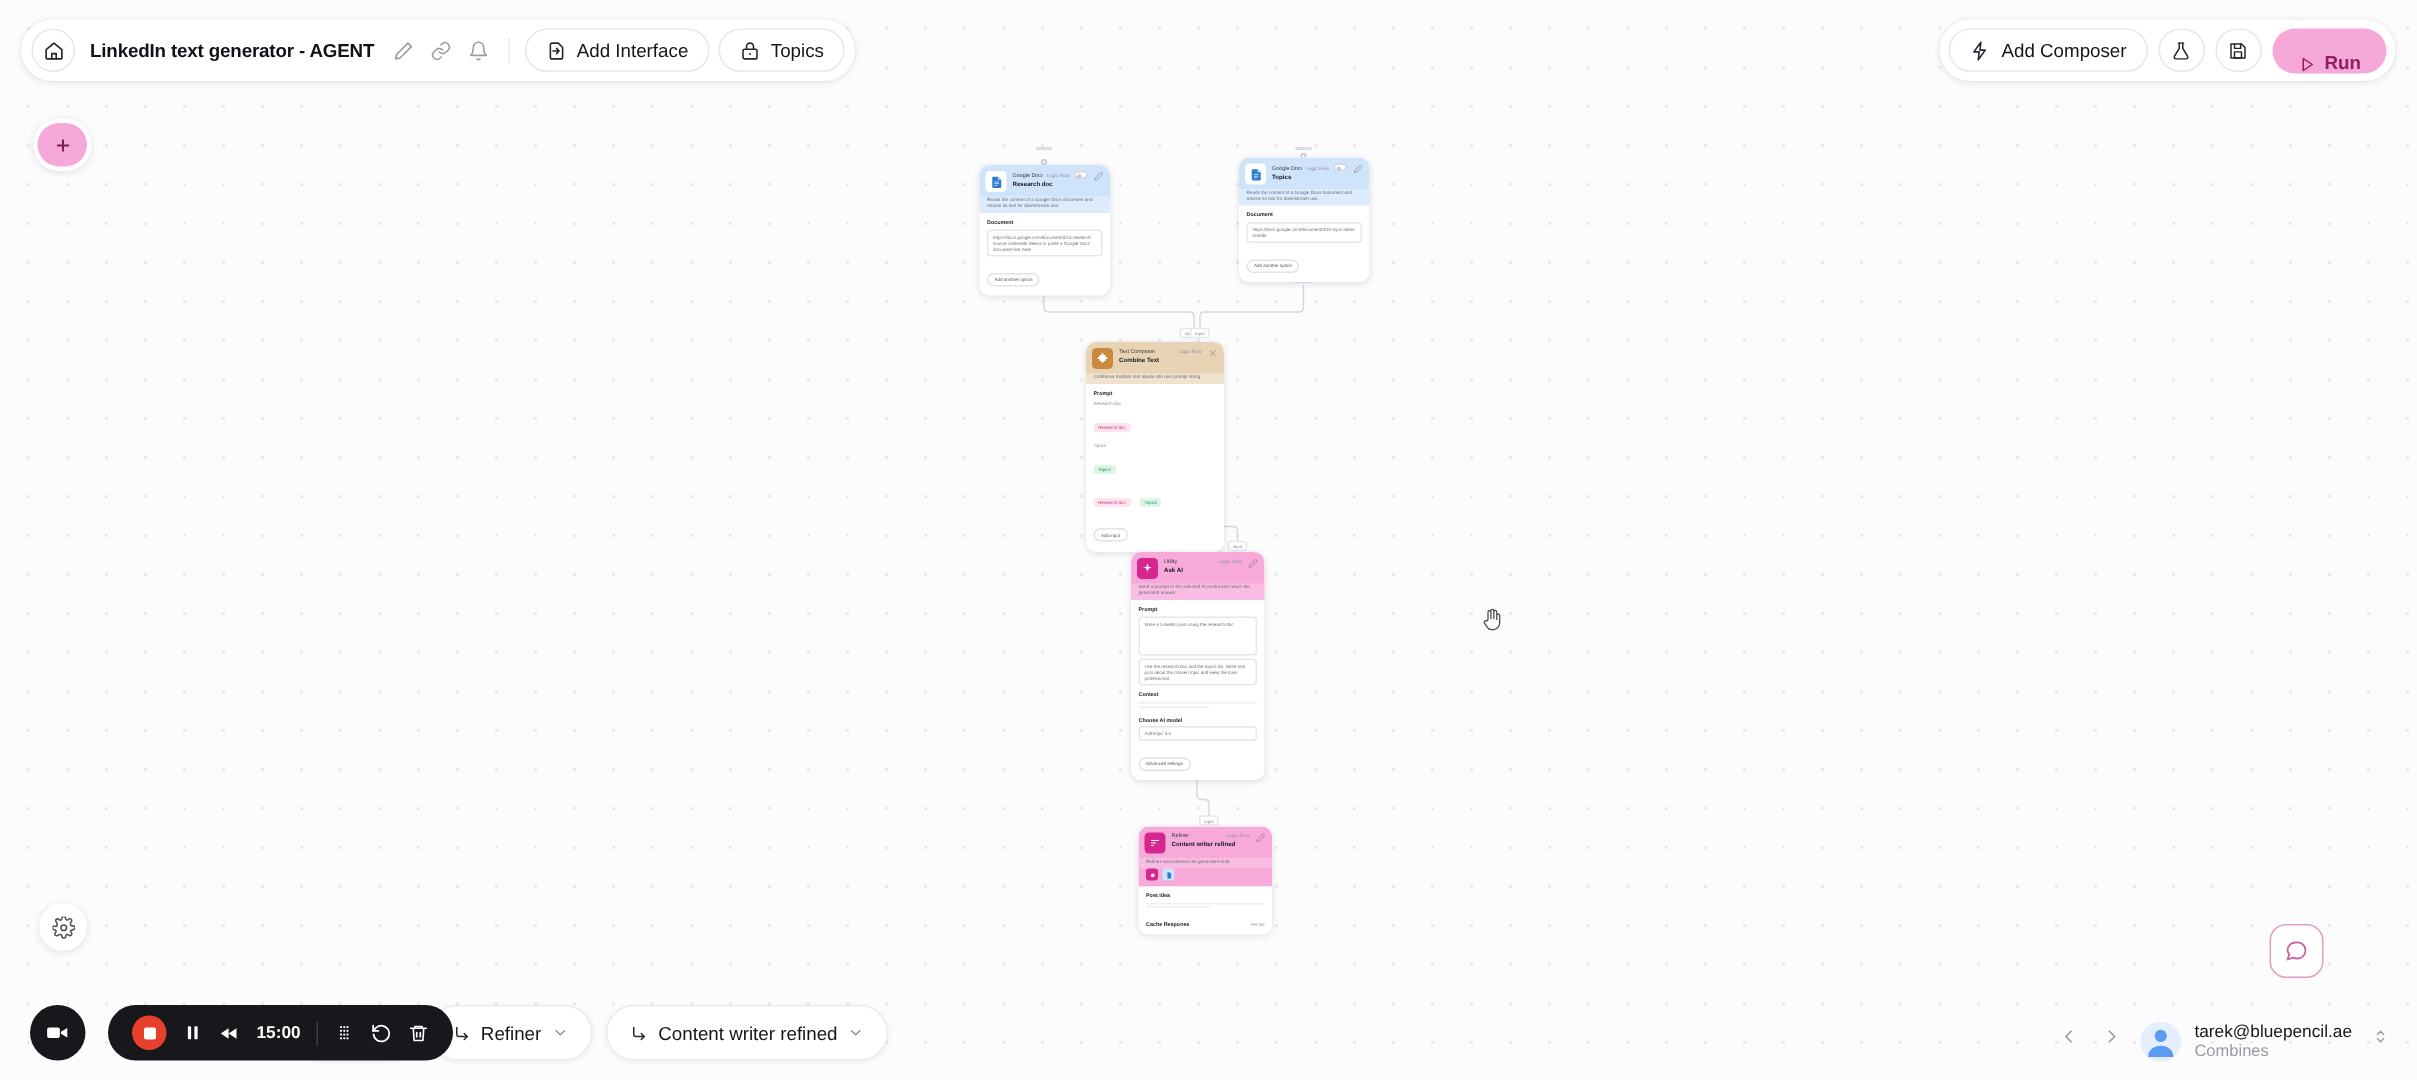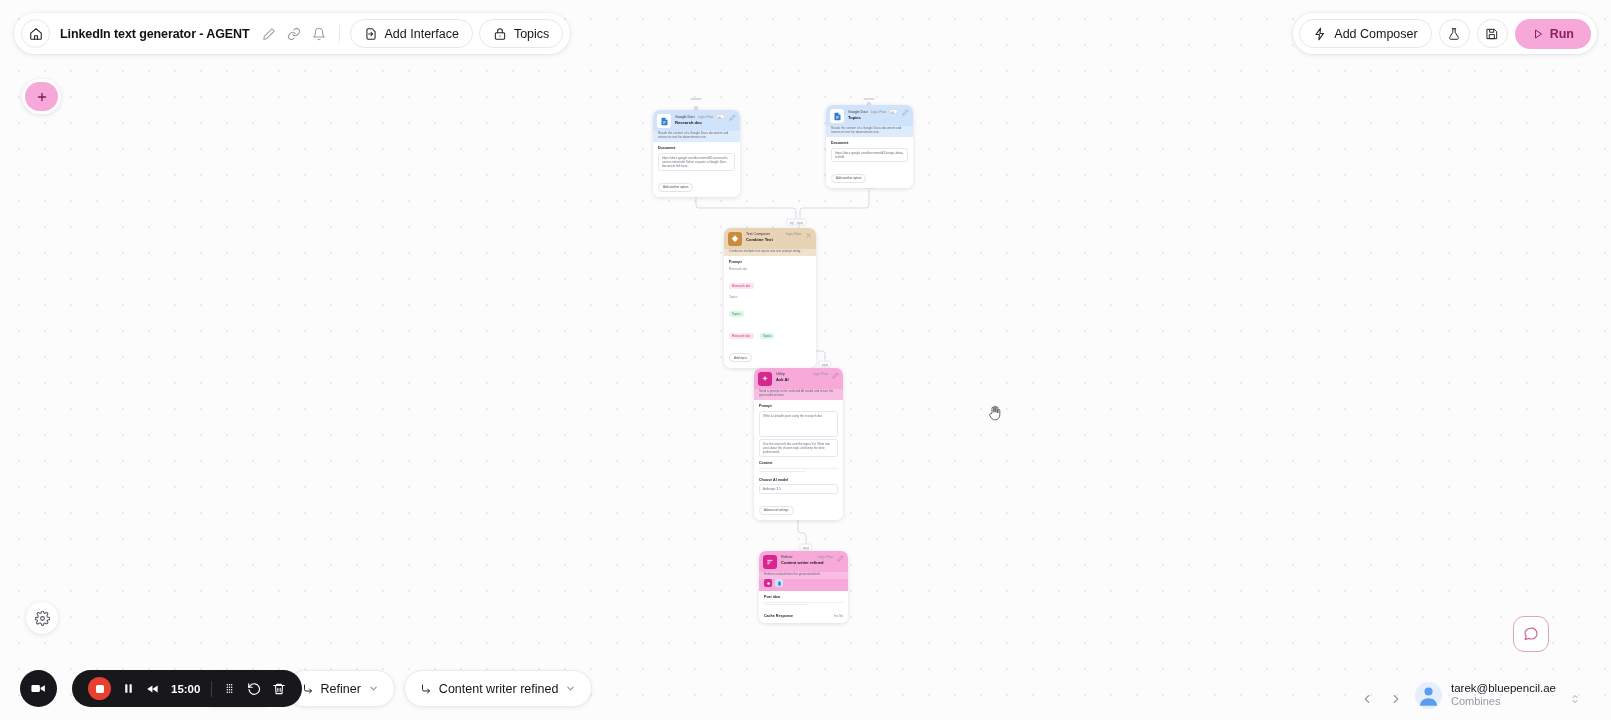--- a/index.html
+++ b/index.html
@@ -41,21 +41,21 @@
   }
   .pill.icon-only { width: 31px; padding: 0; justify-content: center; }
   .home-btn {
     width: 29px; height: 29px; border: 1px solid #e7e7ec; border-radius: 50%;
     display: flex; align-items: center; justify-content: center; cursor: pointer; background: #fff;
   }
   .doc-title { font-size: 12.5px; font-weight: 700; color: #111118; padding: 0 4px; letter-spacing: -.1px; }
   .mini-ico { width: 19px; height: 19px; display: flex; align-items: center; justify-content: center; cursor: pointer; opacity: .45; }
   .divider-v { width: 1px; height: 18px; background: #e9e9ee; margin: 0 4px; }
   .run-btn {
-    display: flex; align-items: center; gap: 6px;
+    display: flex; align-items: flex-end; gap: 6px;
     height: 30px; padding: 0 17px; border: none; border-radius: 18px;
     background: #f6a9d8; color: #8e1f63; font-size: 12.5px; font-weight: 600; cursor: pointer;
   }
 
   
   .fab {
     position: absolute; display: flex; align-items: center; justify-content: center;
     background: #fff; border-radius: 50%;
     box-shadow: 0 1px 5px rgba(20,20,40,.12); cursor: pointer;
   }
@@ -95,21 +95,21 @@
   .tabs { position: absolute; left: 196px; bottom: 13px; display: flex; gap: 9px; pointer-events: auto; }
   .tab {
     display: flex; align-items: center; gap: 7px;
     height: 37px; padding: 0 15px; background: #fff;
     border: 1px solid #ebebf0; border-radius: 20px;
     font-size: 12.5px; color: #15151c; cursor: pointer; white-space: nowrap;
     box-shadow: 0 1px 4px rgba(20,20,40,.07);
   }
   .tab .chev { opacity: .5; }
 
-  .acct { position: absolute; right: 26px; bottom: 11px; display: flex; align-items: flex-end; gap: 9px; pointer-events: auto; margin-top: 32px; }
+  .acct { position: absolute; right: 14px; bottom: 11px; display: flex; align-items: flex-start; gap: 9px; pointer-events: auto; margin-top: 32px; }
   .nav-arrow { width: 20px; height: 20px; display: flex; align-items: center; justify-content: center; cursor: pointer; color: #9a9aa6; }
   .avatar {
     width: 27px; height: 27px; border-radius: 50%; background: #e5eefc;
     display: flex; align-items: center; justify-content: center; overflow: hidden;
   }
   .acct-txt { line-height: 1.25; cursor: pointer; }
   .acct-mail { font-size: 11.5px; color: #15151c; }
   .acct-plan { font-size: 11px; color: #9a9aa6; }
 
   

